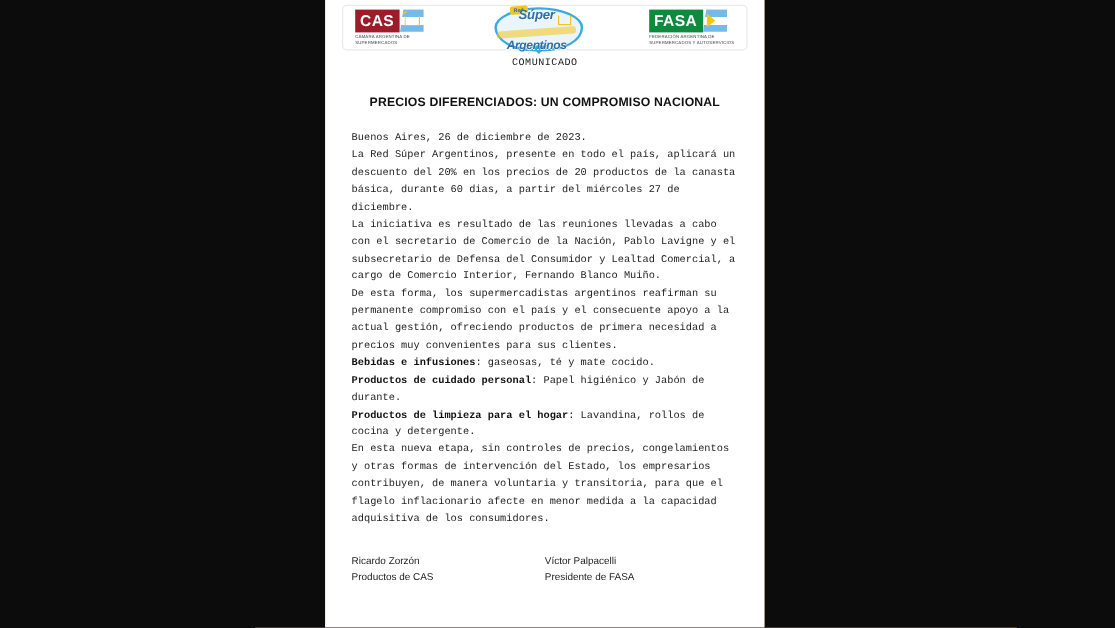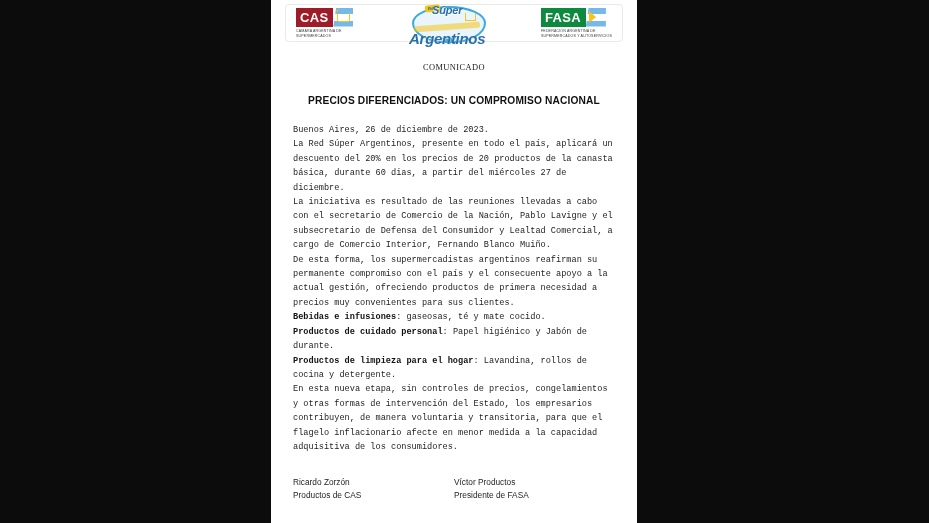--- a/index.html
+++ b/index.html
@@ -158,21 +158,21 @@
   .red-logo .w1, .red-logo .w2 {
     position: relative;
     color: #2a6fa8;
     font-weight: bold;
     font-style: italic;
     font-family: "Liberation Sans", sans-serif;
     text-shadow: 0 1px 0 #ffffff;
     line-height: 1;
   }
   .red-logo .w1 { font-size: 11px; margin-top: 5px; letter-spacing: -.2px; }
-  .red-logo .w2 { font-size: 15px; margin-top: 15px; letter-spacing: -.3px; }
+  .red-logo .w2 { font-size: 10px; margin-top: 15px; letter-spacing: -.3px; }
   .red-logo .band {
     position: absolute;
     left: 10px; top: 20px;
     width: 66px; height: 6px;
     background: #f5c518;
     opacity: .55;
     transform: rotate(-4deg);
     border-radius: 2px;
   }
   .red-logo .minicart {
@@ -192,22 +192,22 @@
   }
 
   
   .doc { padding: 0 22px; box-sizing: border-box; }
 
   .kicker {
     text-align: center;
     font-size: 8.4px;
     letter-spacing: .45px;
     color: #1b1b1b;
-    margin-top: 21px;
-    font-family: Liberation Serif, serif;
+    margin-top: 5px;
+    font-family: Liberation Mono, monospace;
   }
   .headline {
     text-align: center;
     font-size: 10.2px;
     font-weight: bold;
     letter-spacing: .15px;
     color: #111111;
     margin-top: 23px;
     font-family: Liberation Sans, sans-serif;
   }
@@ -306,20 +306,20 @@
 
         <p>En esta nueva etapa, sin controles de precios, congelamientos y otras formas de intervención del Estado, los empresarios contribuyen, de manera voluntaria y transitoria, para que el flagelo inflacionario afecte en menor medida a la capacidad adquisitiva de los consumidores.</p>
       </div>
 
       <div class="signatures">
         <div class="sig">
           <div class="name">Ricardo Zorzón</div>
           <div class="role">Productos de CAS</div>
         </div>
         <div class="sig">
-          <div class="name">Víctor Productos</div>
+          <div class="name">Víctor Palpacelli</div>
           <div class="role">Presidente de FASA</div>
         </div>
       </div>
 
     </div>
   </div>
 </div>
 
 </body></html>

